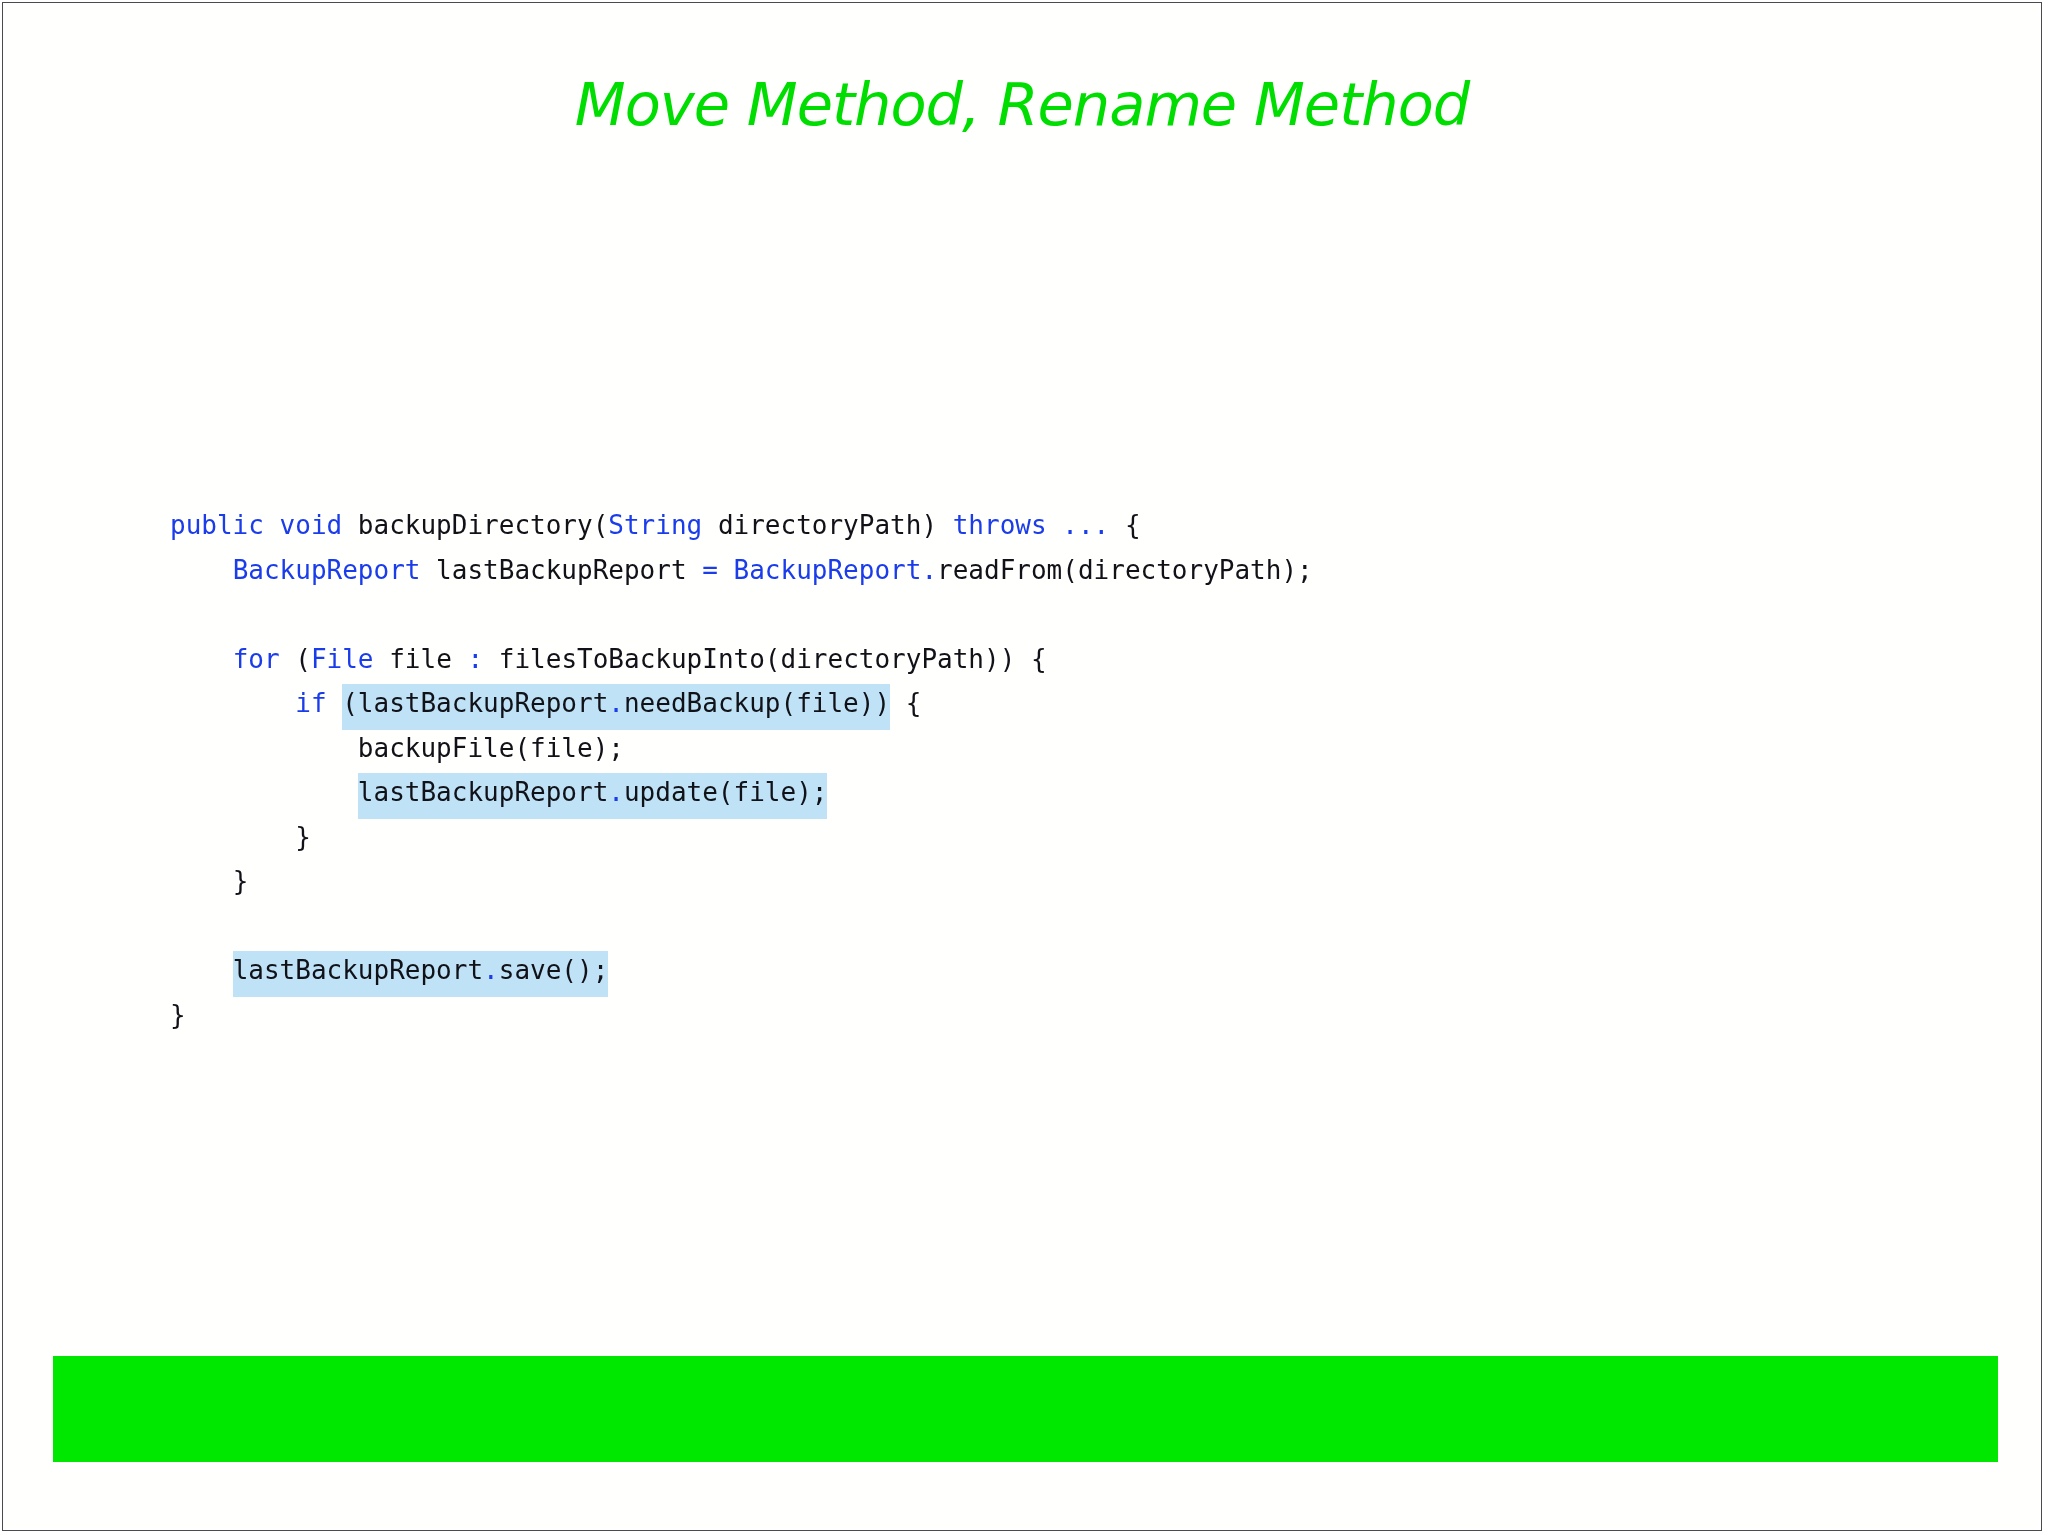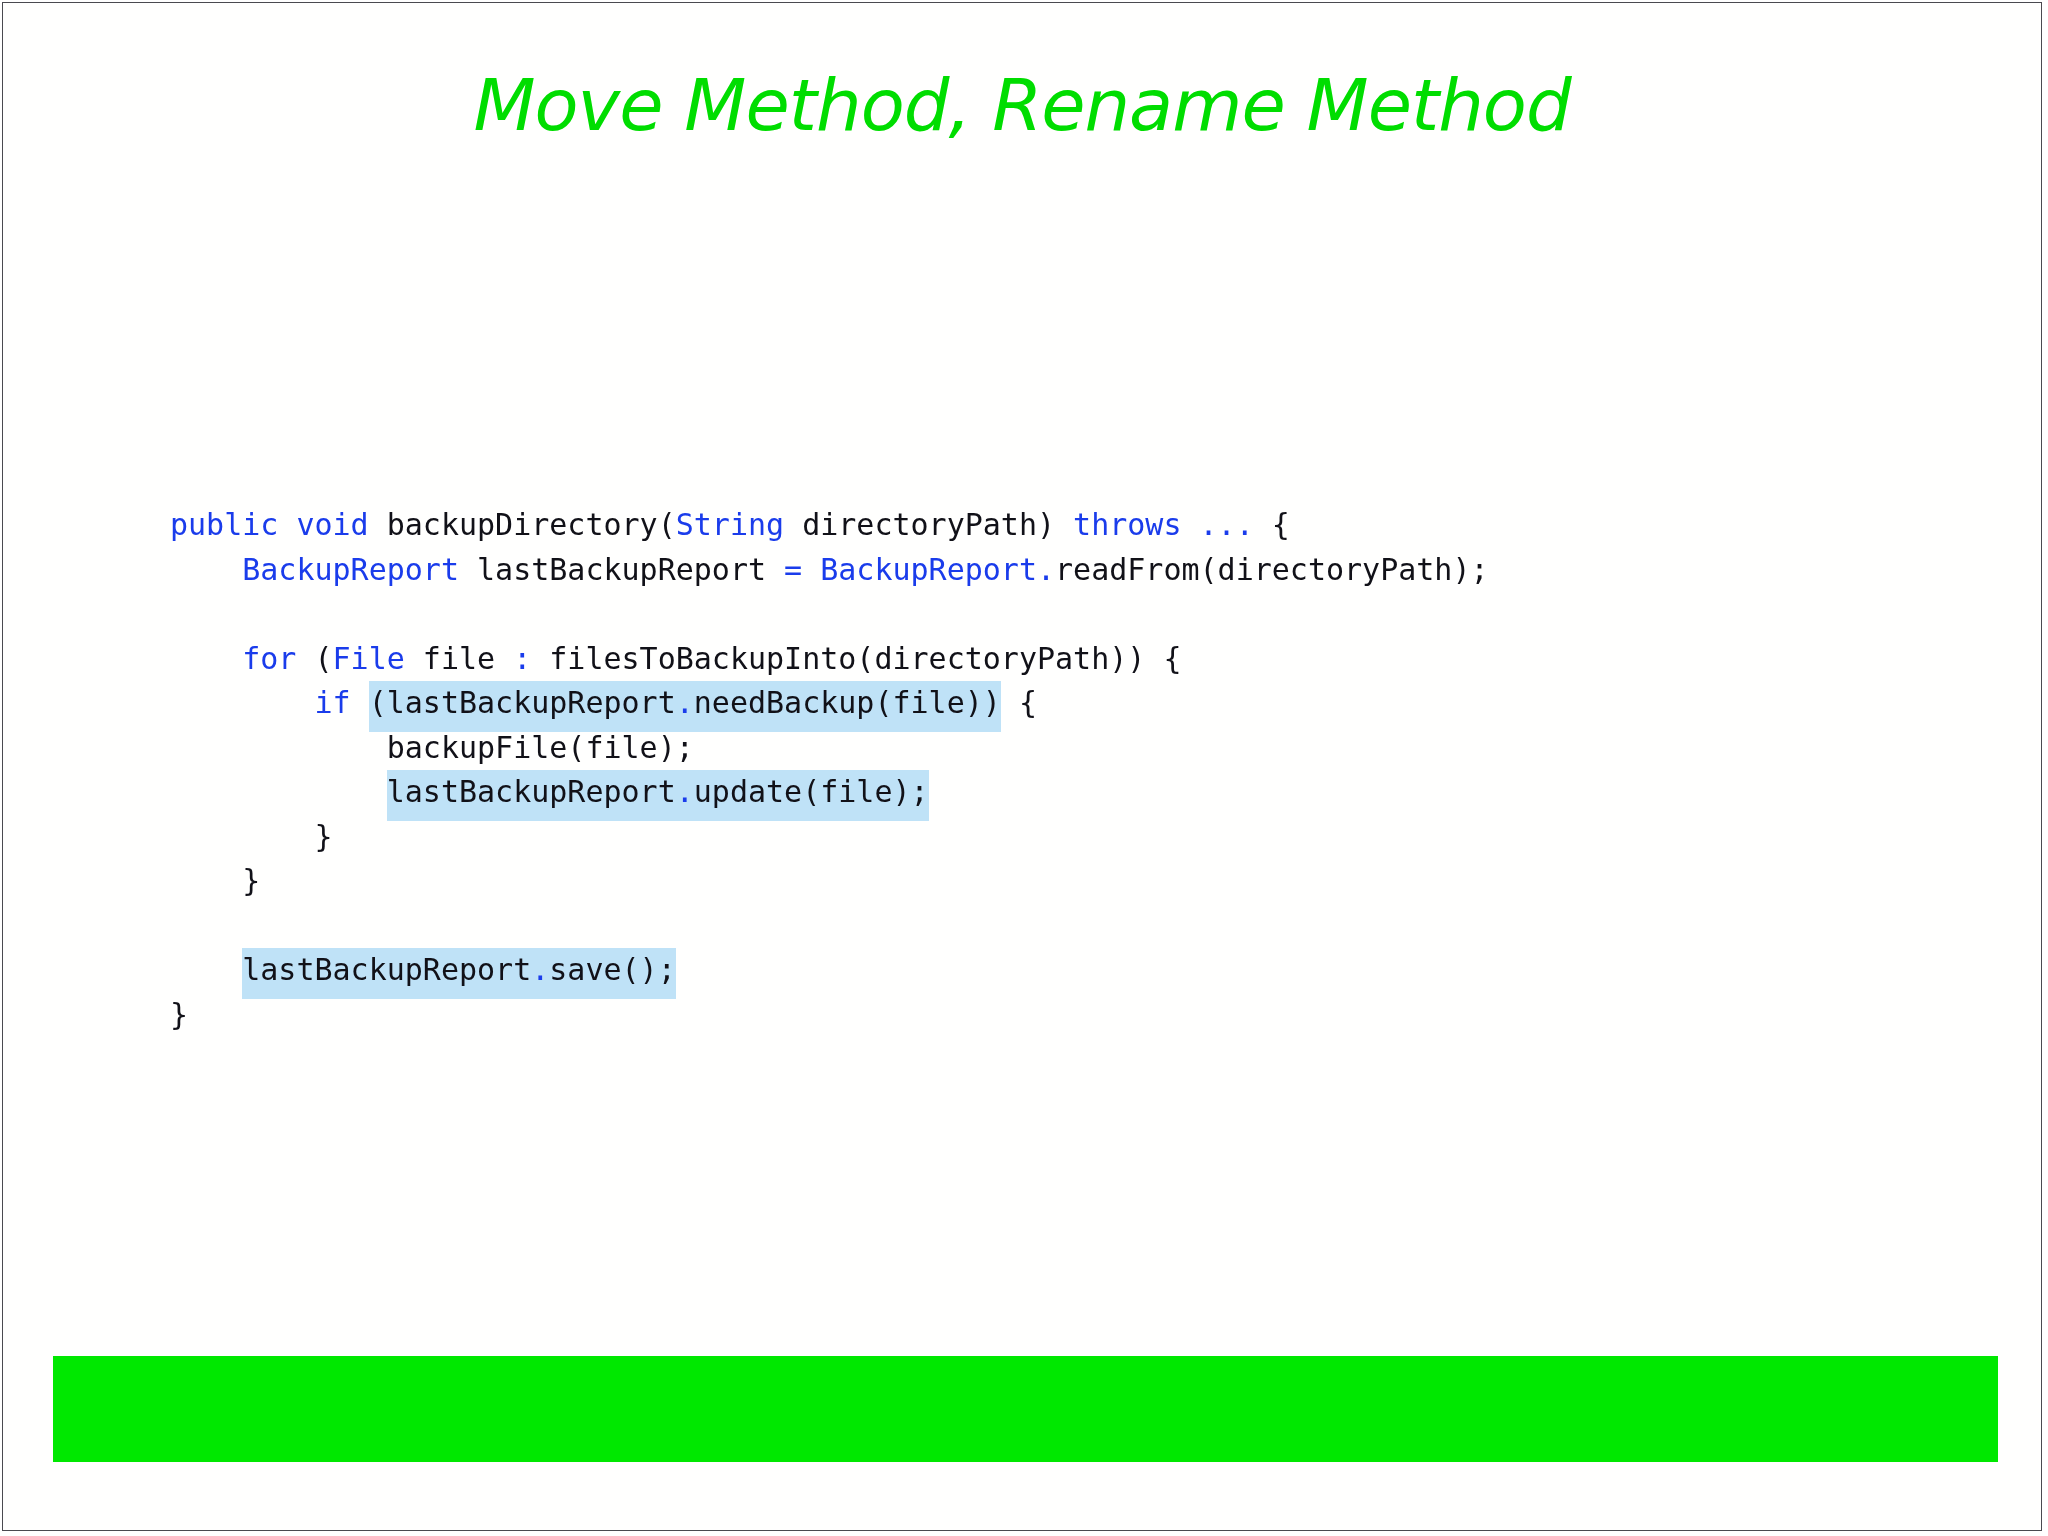--- a/index.html
+++ b/index.html
@@ -29,34 +29,34 @@
   
   #title {
     position: absolute;
     left: 0;
     top: 52px;
     width: 2038px;
     text-align: center;
     font-family: "DejaVu Sans", sans-serif;
     font-style: italic;
     font-weight: 400;
-    font-size: 72px;
+    font-size: 59px;
     line-height: 100px;
     letter-spacing: -1px;
     color: #00dd00;
     white-space: nowrap;
   }
 
   
   #code {
     position: absolute;
     left: 167px;
     top: 500px;
     font-family: "DejaVu Sans Mono", monospace;
-    font-size: 30px;
+    font-size: 26px;
     line-height: 44.5px;
     color: #111118;
     white-space: pre;
   }
   .line {
     white-space: pre;
     height: 44.5px;
     display: block;
   }
   .line.blank { height: 44.5px; }

